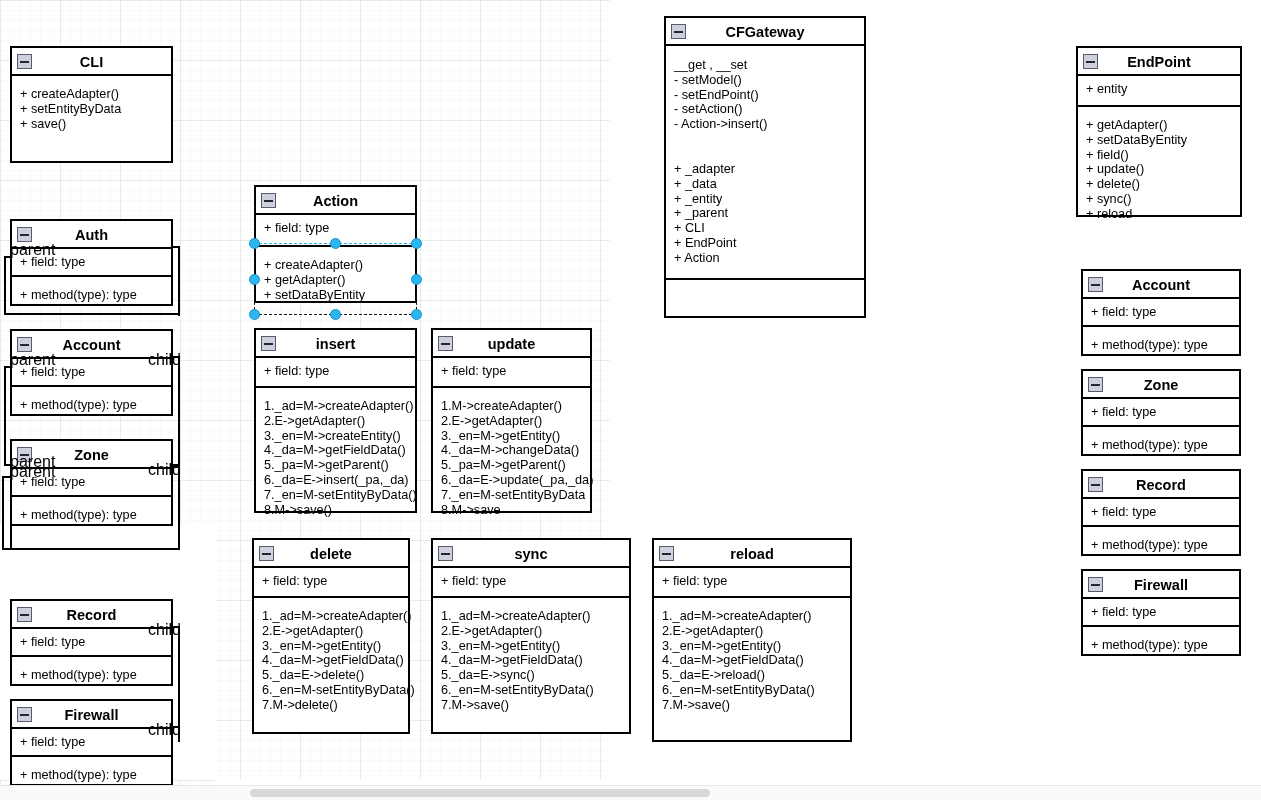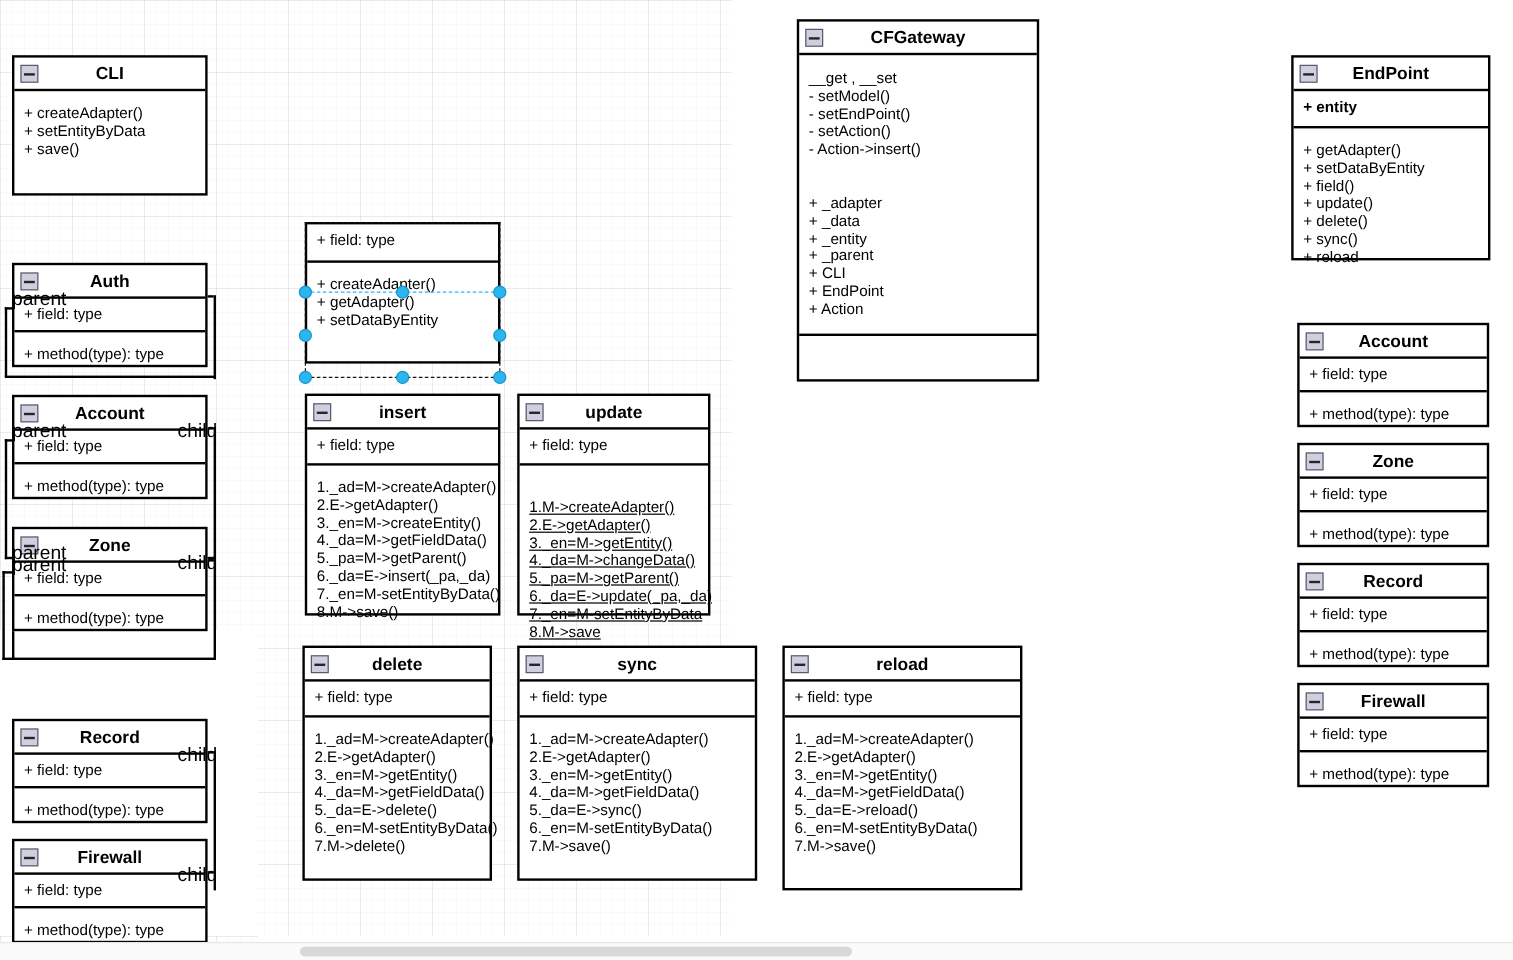--- a/index.html
+++ b/index.html
@@ -222,35 +222,39 @@
       <div class="row">+ EndPoint</div>
       <div class="row">+ Action</div>
     </div>
   </div>
 
   <div class="uml" style="left:1076px; top:46px; width:166px; height:171px;">
     <div class="hdr">
       <span class="collapse"></span>
       <span>EndPoint</span>
     </div>
-    <div class="sect" style="height:31px;font-weight:bold;">
+    <div class="sect" style="height:31px;">
       <div class="row">+  entity</div>
     </div>
     <div class="sect last pad-top">
       <div class="row">+ getAdapter()</div>
       <div class="row">+ setDataByEntity</div>
       <div class="row">+ field()</div>
       <div class="row">+ update()</div>
       <div class="row">+ delete()</div>
       <div class="row">+ sync()</div>
       <div class="row">+ reload</div>
     </div>
   </div>
 
   <div class="uml" style="left:254px; top:185px; width:163px; height:118px;">
+    <div class="hdr">
+      <span class="collapse"></span>
+      <span>Action</span>
+    </div>
     <div class="sect" style="height:32px;">
       <div class="row">+ field: type</div>
     </div>
     <div class="sect last pad-top">
       <div class="row">+ createAdapter()</div>
       <div class="row">+ getAdapter()</div>
       <div class="row">+ setDataByEntity</div>
     </div>
   </div>
   <div class="sel-box" style="left:254px; top:185px; width:163px; height:130px;"></div>
@@ -402,21 +406,21 @@
   </div>
 
   <div class="uml" style="left:431px; top:328px; width:161px; height:185px;">
     <div class="hdr">
       <span class="collapse"></span>
       <span>update</span>
     </div>
     <div class="sect" style="height:30px;">
       <div class="row">+ field: type</div>
     </div>
-    <div class="sect last" style="padding-top:28px;text-decoration:underline;">
+    <div class="sect last" style="padding-top:11px;">
       <div class="row">1.M-&gt;createAdapter()</div>
       <div class="row">2.E-&gt;getAdapter()</div>
       <div class="row">3._en=M-&gt;getEntity()</div>
       <div class="row">4._da=M-&gt;changeData()</div>
       <div class="row">5._pa=M-&gt;getParent()</div>
       <div class="row">6._da=E-&gt;update(_pa,_da)</div>
       <div class="row">7._en=M-setEntityByData</div>
       <div class="row">8.M-&gt;save</div>
     </div>
   </div>

